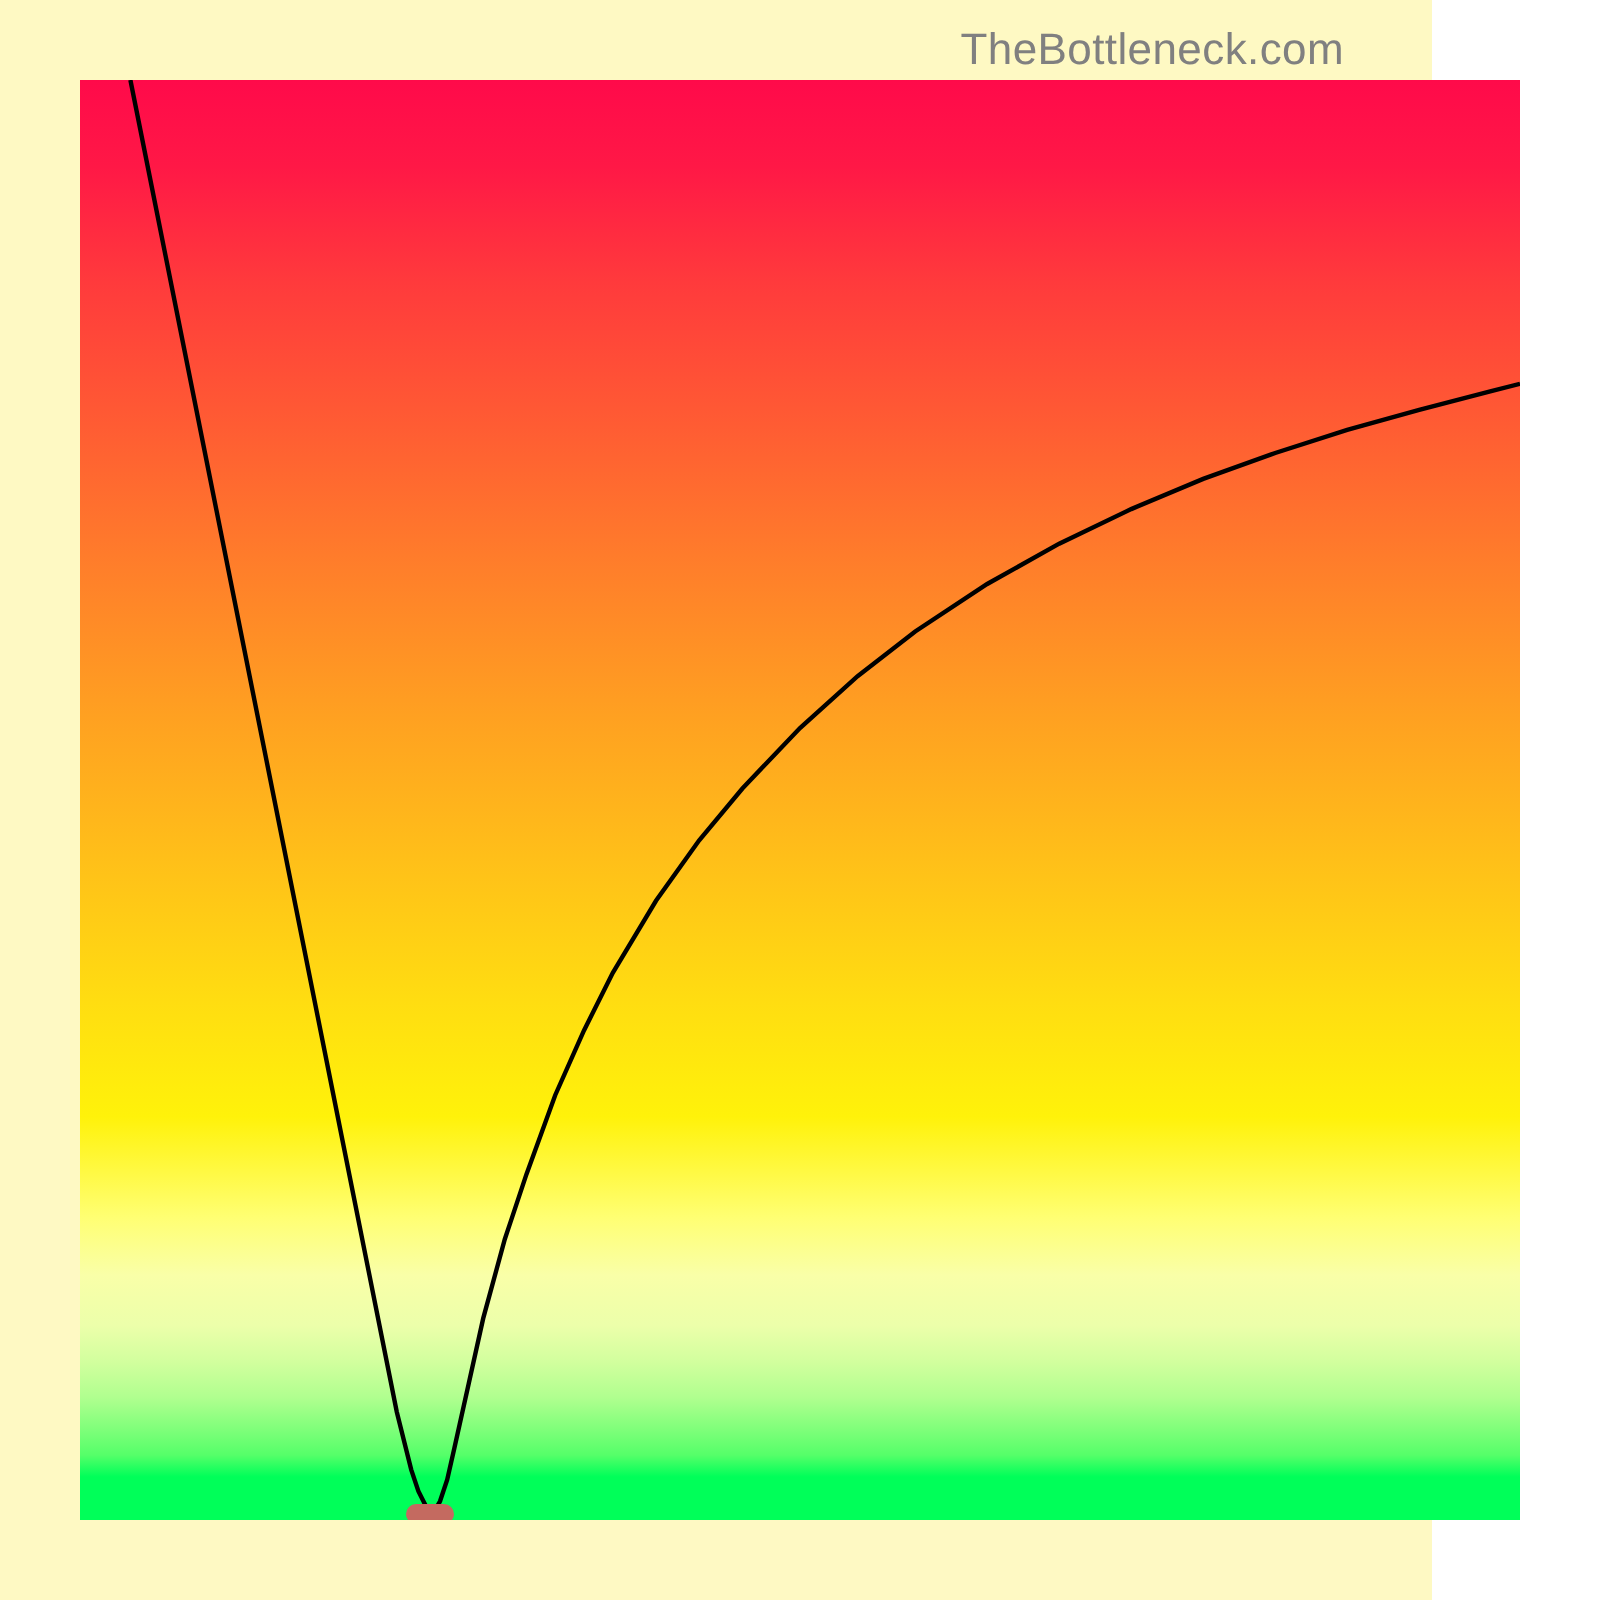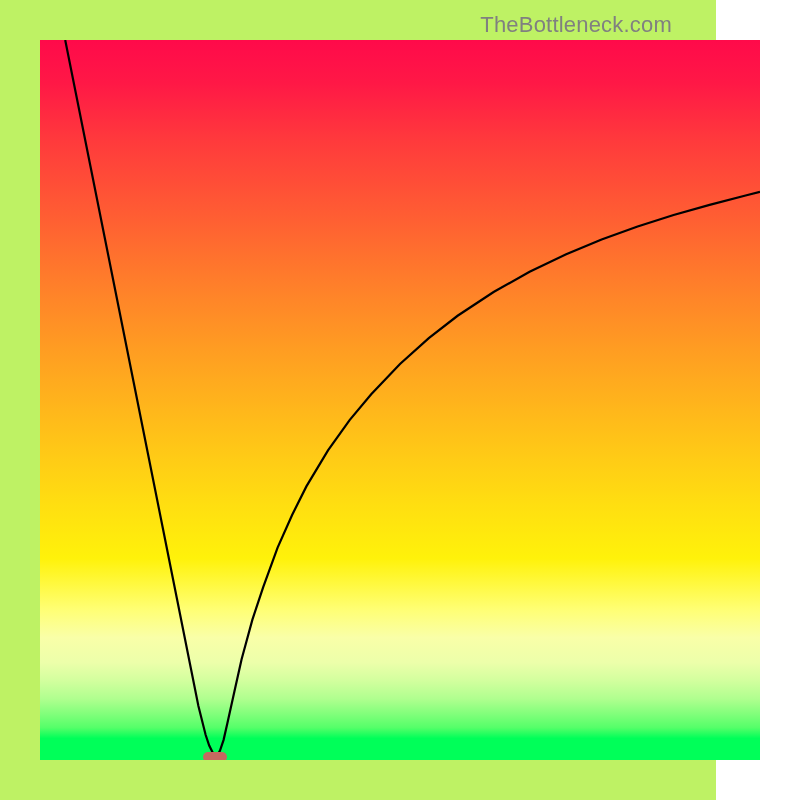--- a/index.html
+++ b/index.html
@@ -1,16 +1,16 @@
 <!DOCTYPE html>
 <html><head>
 <meta charset="utf-8">
 <style>
 html,body{margin:0;padding:0;width:800px;height:800px;overflow:hidden;font-family:Arial,Helvetica,sans-serif}
-#frame{position:absolute;left:0;top:0;width:716px;height:800px;background:#bef264}
+#frame{position:absolute;left:0;top:0;width:716px;height:800px;background:#fef9c3}
 #plot{position:absolute;left:40px;top:40px;width:720px;height:720px;overflow:hidden}
 #gradient{position:absolute;left:0;top:0;width:720px;height:720px;
   background:linear-gradient(to bottom,
     #ff0a4a 0%,
     #ff1846 6%,
     #ff3a3c 14%,
     #ff5c33 24%,
     #ff7f2a 34%,
     #ffa021 44%,
     #ffbf19 54%,

